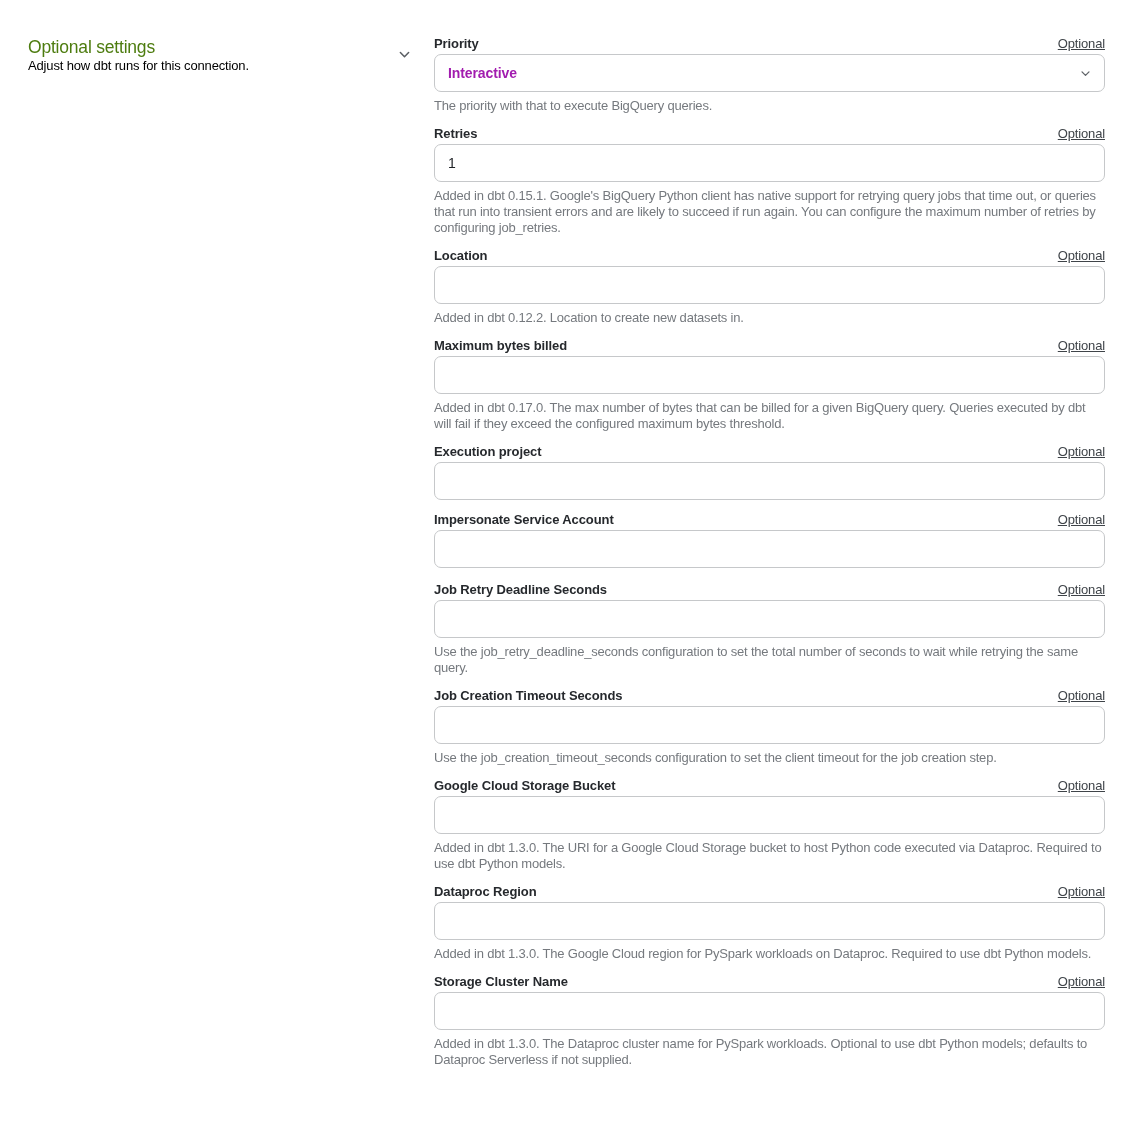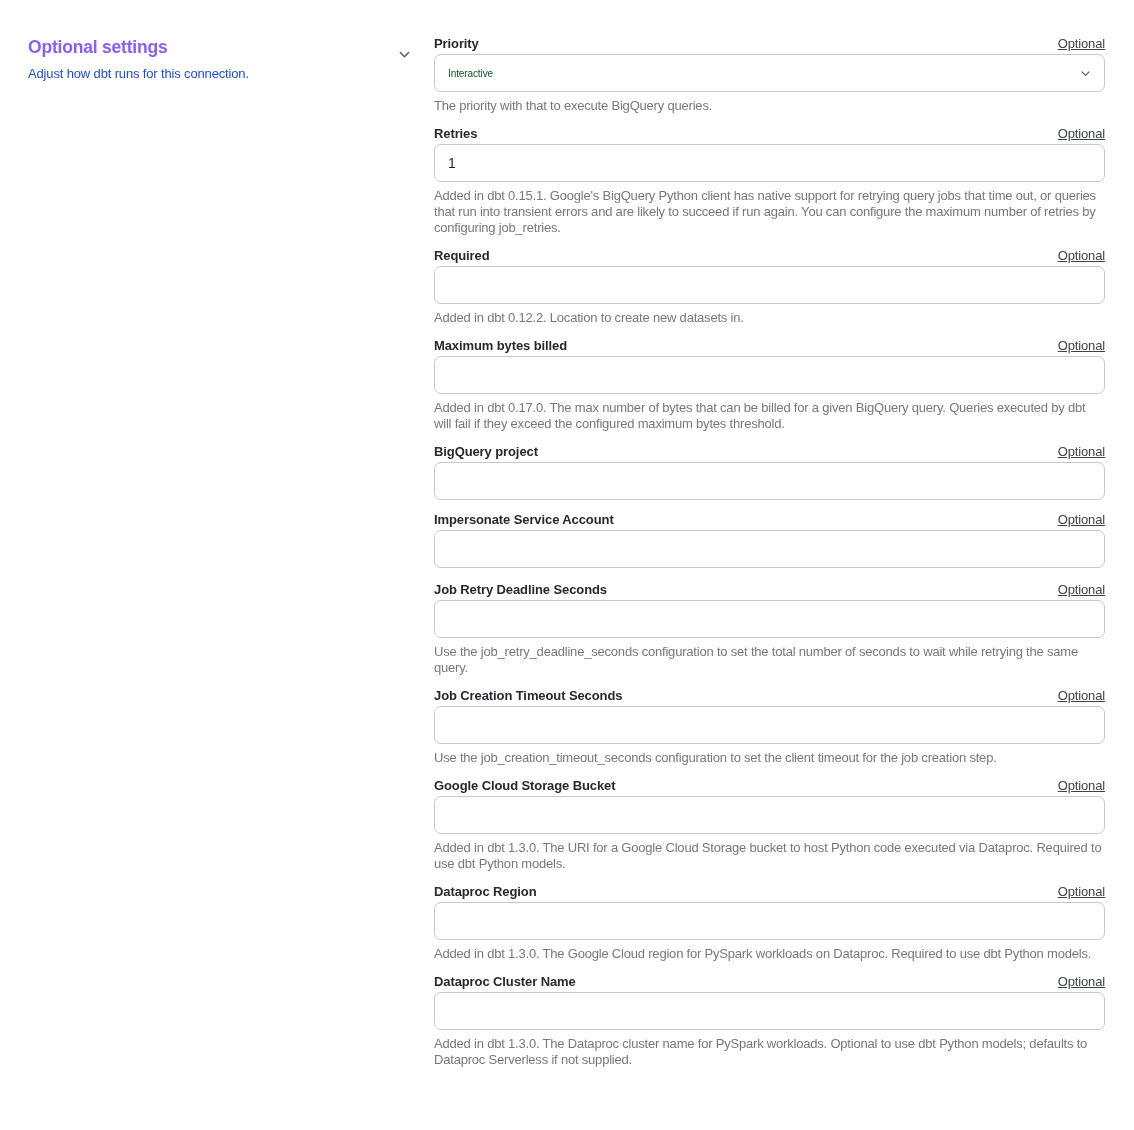--- a/index.html
+++ b/index.html
@@ -8,25 +8,25 @@
     background: #ffffff;
     font-family: "Liberation Sans", "DejaVu Sans", sans-serif;
     color: #1e2125;
     overflow: hidden;
   }
   .page { position: relative; width: 1134px; height: 1130px; }
 
   
   .left-col { position: absolute; left: 28px; top: 36px; width: 360px; }
   .section-title {
-    font-size: 17.5px; font-weight: 700; color: #8b5cf6;
+    font-size: 17.5px; font-weight: 400; color: #4d7c0f;
     letter-spacing: -0.2px; line-height: 22px;
   }
   .section-subtitle {
-    margin-top: 8px; font-size: 13px; color: #1d4ed8;
+    margin-top: 0; font-size: 13px; color: #000000;
     letter-spacing: -0.15px; line-height: 16px;
   }
   .collapse-toggle {
     position: absolute; left: 396px; top: 46px;
     width: 16px; height: 16px; color: #5a5e63; cursor: pointer;
     display: flex; align-items: center; justify-content: center;
     background: none; border: none;
   }
 
   
@@ -50,21 +50,21 @@
     border: 1px solid #c6c8ca; border-radius: 7px;
     background: #ffffff;
     font-family: "Liberation Sans", "DejaVu Sans", sans-serif;
     font-size: 14px; color: #1e2125;
   }
   .text-input { padding: 0 13px; outline: none; letter-spacing: -0.1px; }
   .select-control {
     display: flex; align-items: center; justify-content: space-between;
     padding: 0 13px; cursor: pointer;
   }
-  .select-value { font-size: 10px; color: #14532d; letter-spacing: -0.1px; }
+  .select-value { font-size: 14px; color: #a21caf; letter-spacing: -0.1px; font-weight: bold; }
   .select-chevron { color: #5f6368; flex: 0 0 auto; }
   .helper {
     margin-top: 6px; font-size: 13px; color: #75797e;
     letter-spacing: -0.2px; line-height: 16px;
   }
   .helper:empty { display: none; }
 </style>
 </head>
 <body>
 
@@ -104,39 +104,39 @@
     <div class="field-head">
       <span class="field-label">Retries</span>
       <span class="field-optional">Optional</span>
     </div>
     <input type="text" class="control text-input" value="1" style="">
     <div class="helper">Added in dbt 0.15.1. Google's BigQuery Python client has native support for retrying query jobs that time out, or queries that run into transient errors and are likely to succeed if run again. You can configure the maximum number of retries by configuring job_retries.</div>
   </div>
 
   <div class="field">
     <div class="field-head">
-      <span class="field-label">Required</span>
+      <span class="field-label">Location</span>
       <span class="field-optional">Optional</span>
     </div>
     <input type="text" class="control text-input" value="" style="">
     <div class="helper">Added in dbt 0.12.2. Location to create new datasets in.</div>
   </div>
 
   <div class="field">
     <div class="field-head">
       <span class="field-label">Maximum bytes billed</span>
       <span class="field-optional">Optional</span>
     </div>
     <input type="text" class="control text-input" value="" style="">
     <div class="helper">Added in dbt 0.17.0. The max number of bytes that can be billed for a given BigQuery query. Queries executed by dbt will fail if they exceed the configured maximum bytes threshold.</div>
   </div>
 
   <div class="field">
     <div class="field-head">
-      <span class="field-label">BigQuery project</span>
+      <span class="field-label">Execution project</span>
       <span class="field-optional">Optional</span>
     </div>
     <input type="text" class="control text-input" value="" style="">
   </div>
 
   <div class="field no-helper">
     <div class="field-head">
       <span class="field-label">Impersonate Service Account</span>
       <span class="field-optional">Optional</span>
     </div>
@@ -175,21 +175,21 @@
     <div class="field-head">
       <span class="field-label">Dataproc Region</span>
       <span class="field-optional">Optional</span>
     </div>
     <input type="text" class="control text-input" value="" style="">
     <div class="helper">Added in dbt 1.3.0. The Google Cloud region for PySpark workloads on Dataproc. Required to use dbt Python models.</div>
   </div>
 
   <div class="field">
     <div class="field-head">
-      <span class="field-label">Dataproc Cluster Name</span>
+      <span class="field-label">Storage Cluster Name</span>
       <span class="field-optional">Optional</span>
     </div>
     <input type="text" class="control text-input" value="" style="">
     <div class="helper">Added in dbt 1.3.0. The Dataproc cluster name for PySpark workloads. Optional to use dbt Python models; defaults to Dataproc Serverless if not supplied.</div>
   </div>
 </div>
 
 </div>
 
 </body></html>

